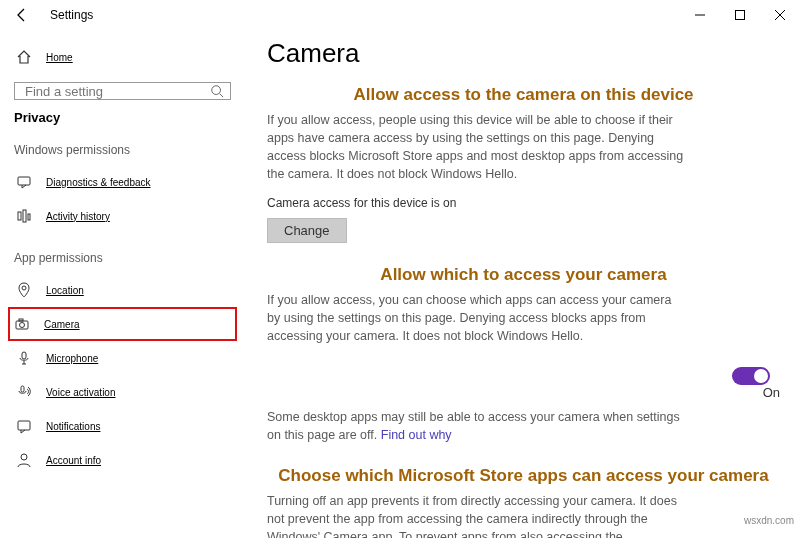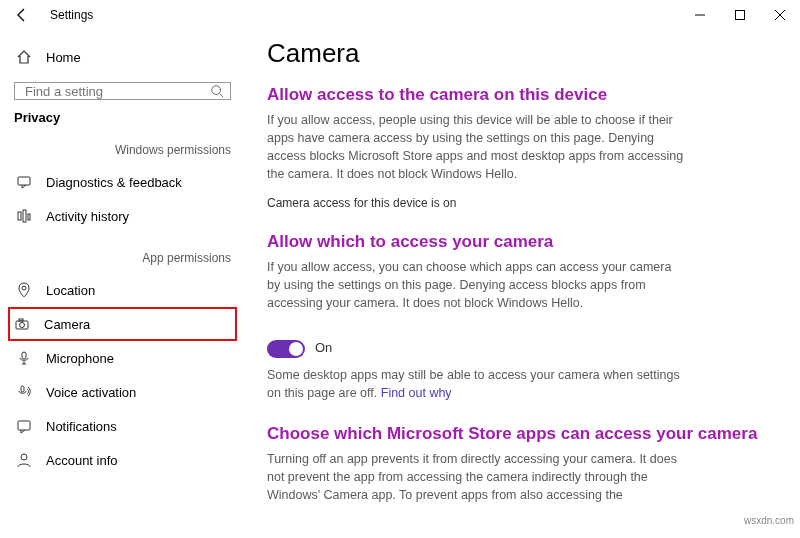--- a/index.html
+++ b/index.html
@@ -21,45 +21,45 @@
     padding-left: 14px;
   }
   .titlebar .back { width: 24px; display:flex; align-items:center; }
   .titlebar .title { font-size: 12px; margin-left: 12px; }
   .winbtns { position:absolute; right:0; top:0; display:flex; }
   .winbtn { width:40px; height:30px; display:flex; align-items:center; justify-content:center; }
   .layout { display:flex; height: calc(100% - 30px); }
   .sidebar { width: 245px; padding: 10px 14px 0 14px; }
   .nav-item {
     display:flex; align-items:center; height:34px;
-    padding-left: 2px; font-size:13px; cursor:pointer;
+    padding-left: 2px; font-size:10px; cursor:pointer;text-decoration:underline;
   }
   .nav-item .ic { width:22px; display:flex; align-items:center; justify-content:flex-start; }
   .nav-item .lb { margin-left: 8px; }
   .search {
     margin: 8px 0 10px 0;
     display:flex; align-items:center;
     border:1px solid #999; height:18px; padding:0 6px 0 8px;
     background:#fff;
   }
   .search input { border:none; outline:none; flex:1; font-size:13px; background:transparent; }
   .section-hd { font-weight:600; font-size:13px; margin: 6px 0 8px 0; }
-  .group-label { color:#5a5a5a; font-size:12px; margin: 18px 0 8px 0; text-align: right; }
+  .group-label { color:#5a5a5a; font-size:12px; margin: 18px 0 8px 0; }
   .highlight { border:2px solid #d11; margin:0 -6px; padding-left:4px; }
   .content { flex:1; padding: 6px 20px 0 22px; overflow:hidden; color:#333; }
   h1 { font-weight:400; font-size:26px; margin: 2px 0 16px 0; color:#000; }
-  h2 { font-weight:600; font-size:17px; margin: 0 0 6px 0; color:#a21caf; }
+  h2 { font-weight:600; font-size:17px; margin: 0 0 6px 0; color:#a16207;text-align:center; }
   .desc { color:#5a5a5a; font-size:12.5px; line-height:1.45; max-width:420px; margin:0 0 12px 0; }
   .status-line { font-size:12px; margin: 6px 0 8px 0; }
   .btn {
     display:inline-block; background:#ccc; border:1px solid #bbb;
     padding:4px 16px; font-size:13px; cursor:pointer;
   }
   .block { margin-bottom: 22px; }
-  .toggle-row { display:flex; align-items:flex-start; margin:28px 0 8px 0; }
+  .toggle-row { display:flex; align-items:flex-end; margin:22px 0 8px 0;flex-direction:column; }
   .toggle {
     width:38px; height:18px; border-radius:10px; background:#6b2fb3;
     position:relative; margin-right:10px;
   }
   .toggle::after {
     content:""; position:absolute; right:2px; top:2px;
     width:14px; height:14px; background:#fff; border-radius:50%;
   }
   .link { color:#4a3db8; cursor:pointer; }
   .watermark { position:absolute; bottom:12px; right:6px; font-size:10px; color:#888; }
@@ -208,20 +208,21 @@
 
   </div>
 
   <div class="content">
     <h1>Camera</h1>
 
     <div class="block">
       <h2>Allow access to the camera on this device</h2>
       <p class="desc">If you allow access, people using this device will be able to choose if their apps have camera access by using the settings on this page. Denying access blocks Microsoft Store apps and most desktop apps from accessing the camera. It does not block Windows Hello.</p>
       <div class="status-line">Camera access for this device is on</div>
+      <span class="btn">Change</span>
     </div>
 
     <div class="block">
       <h2>Allow which to access your camera</h2>
       <p class="desc">If you allow access, you can choose which apps can access your camera by using the settings on this page. Denying access blocks apps from accessing your camera. It does not block Windows Hello.</p>
       <div class="toggle-row">
         <span class="toggle"></span>
         <span>On</span>
       </div>
       <p class="desc">

